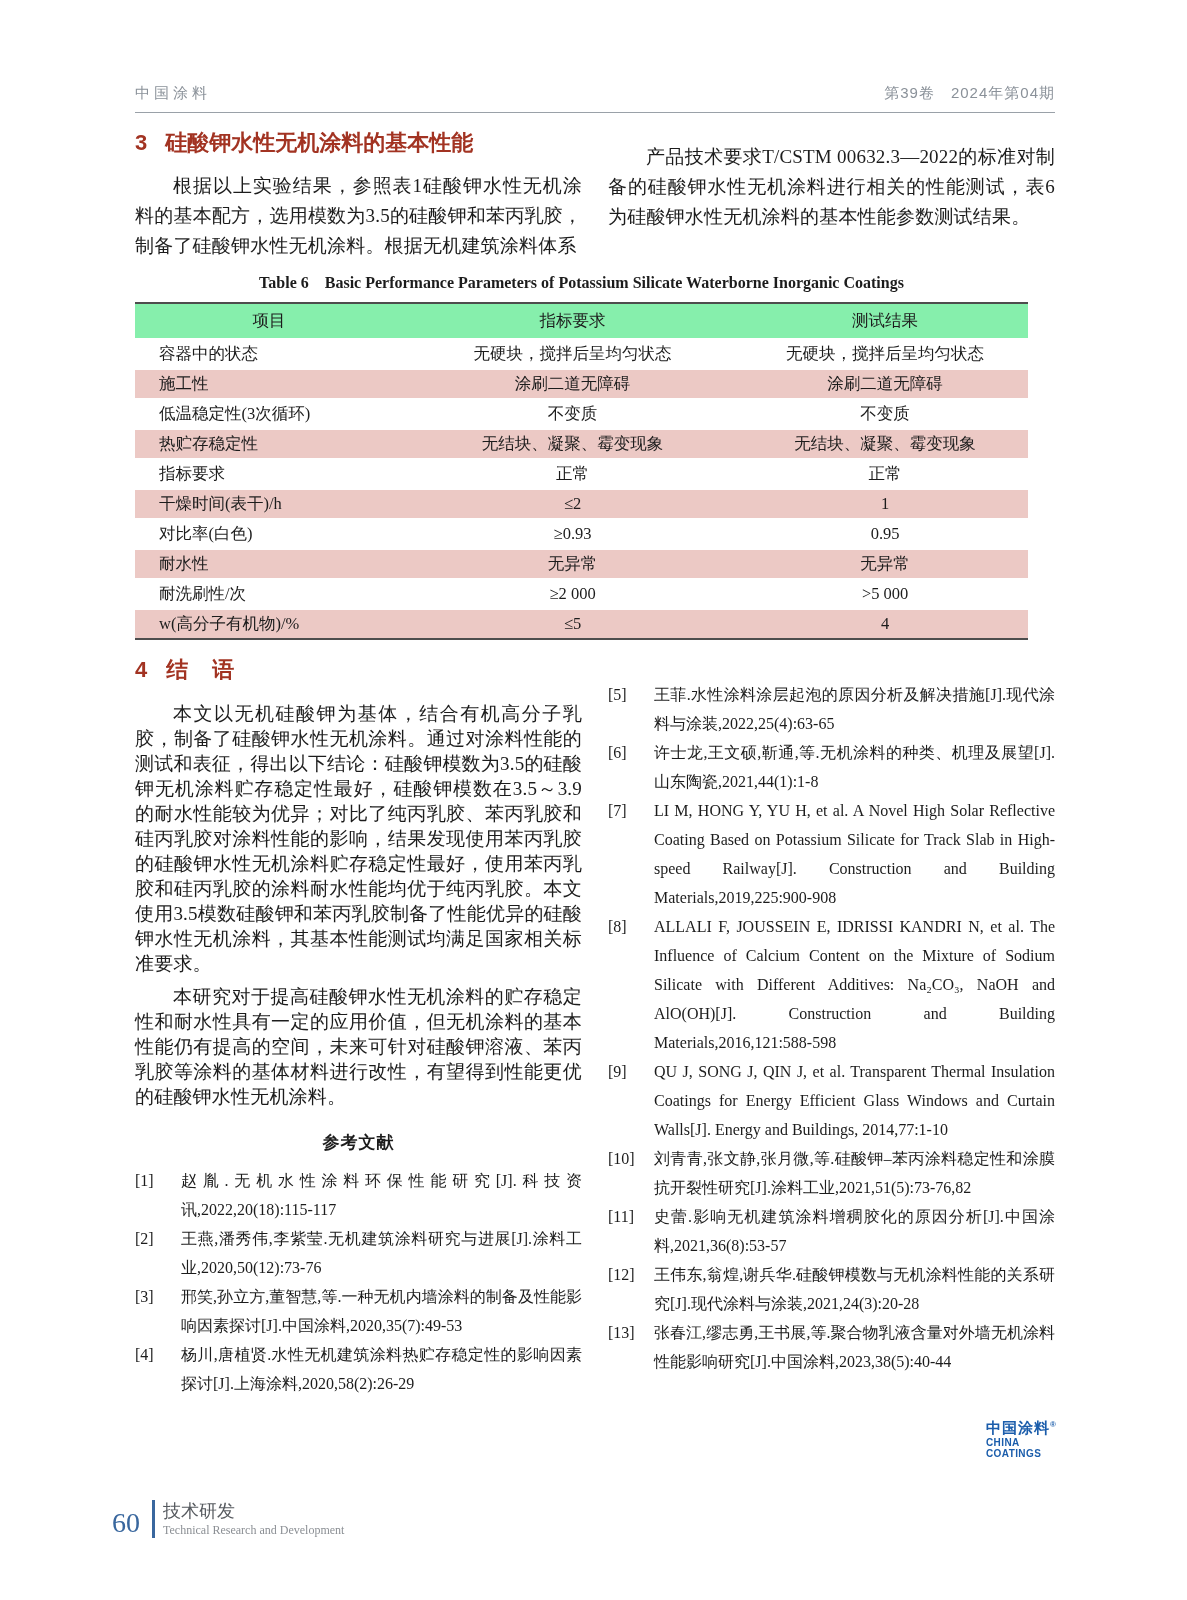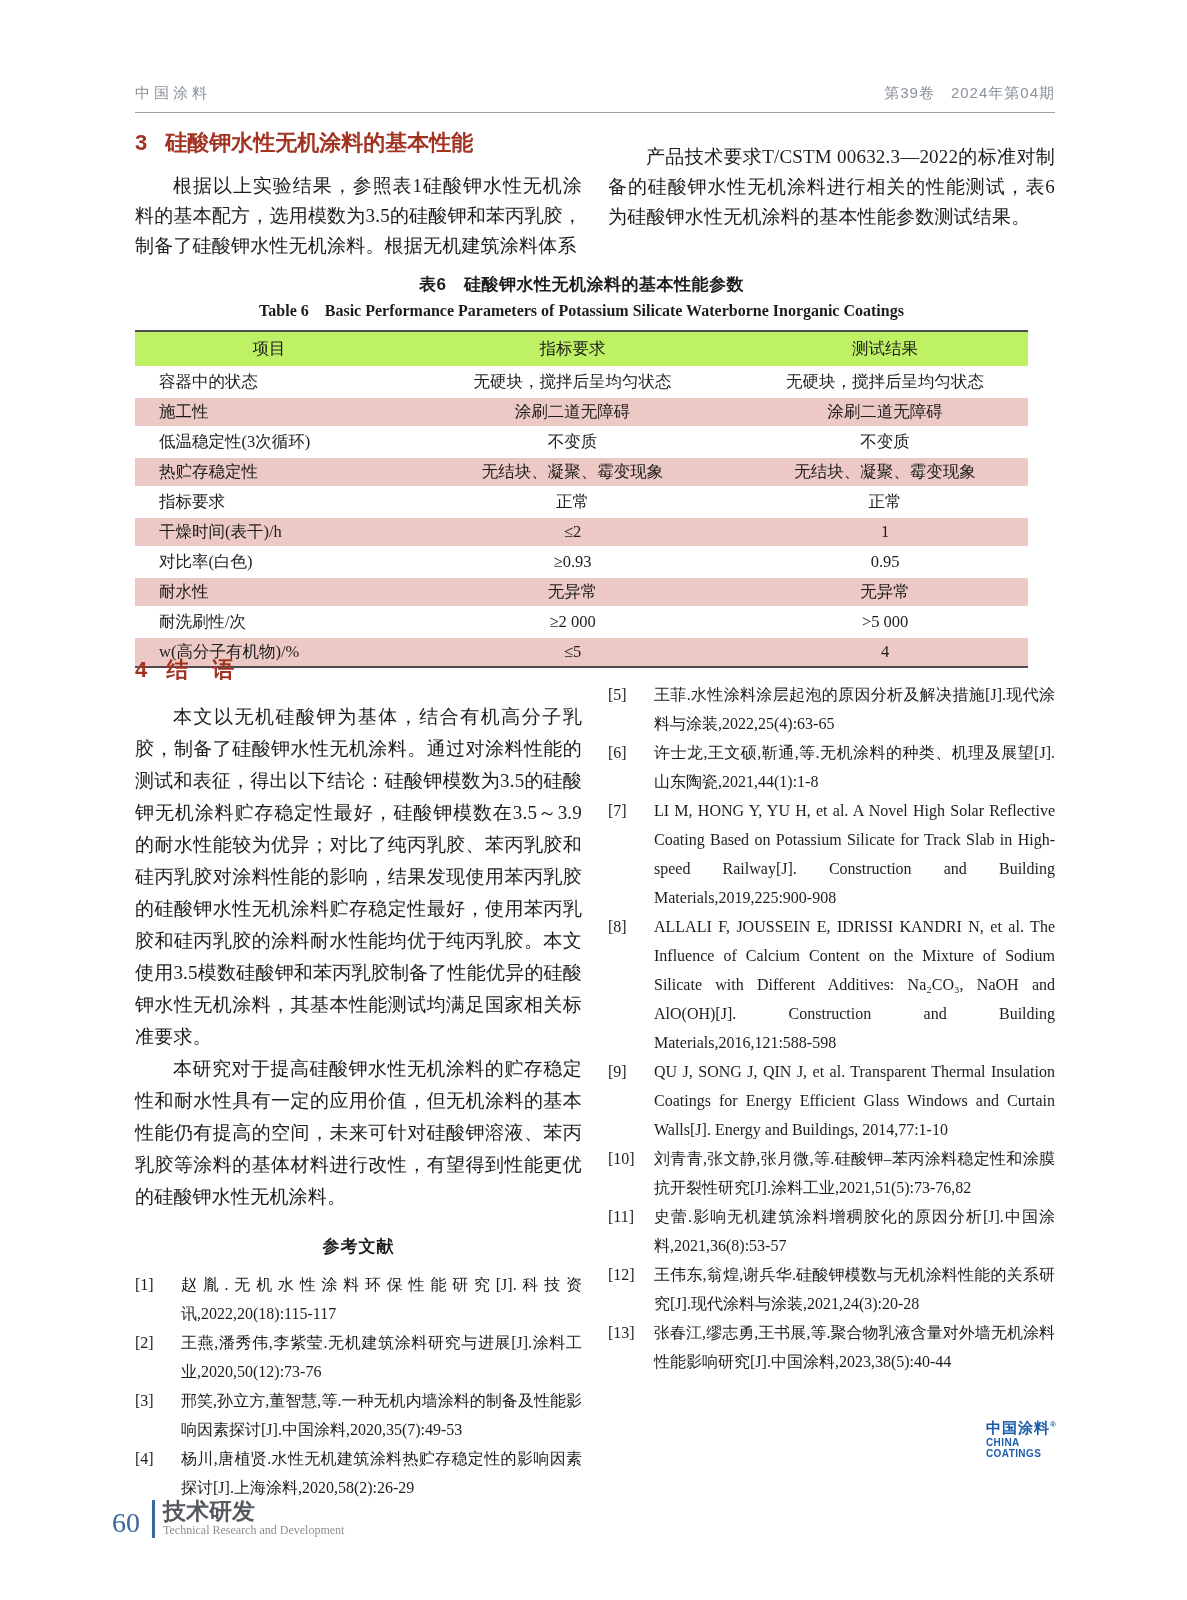--- a/index.html
+++ b/index.html
@@ -32,38 +32,38 @@
     font-weight:bold;font-size:22px;color:#a23322;
     margin:0 0 13px 0;display:flex;align-items:baseline;
   }
   .sec-num{margin-right:18px;}
   .sec4 .sec-title{letter-spacing:1px;margin-bottom:16px;}
   .body-para{
     margin:0;font-size:19px;line-height:30px;
     text-align:justify;text-indent:2em;
     letter-spacing:0.2px;
   }
-  .sec4 .body-para{line-height:32px;}
+  .sec4 .body-para{line-height:25px;margin-top:8px;}
   
   .table-block{position:absolute;top:273px;left:135px;width:893px;}
   .tbl-caption-zh{
     text-align:center;font-family:"Liberation Sans","DejaVu Sans",sans-serif;
     font-weight:bold;font-size:17px;margin:0 0 5px 0;letter-spacing:0.5px;
   }
   .tbl-caption-en{
     text-align:center;font-family:"Liberation Serif","DejaVu Serif",serif;
     font-weight:bold;font-size:16px;margin:0 0 8px 0;
   }
   table.perf{
     width:100%;border-collapse:collapse;
     font-size:16.5px;
     border-top:2px solid #4d4d4d;border-bottom:2px solid #4d4d4d;
   }
   table.perf th{
-    background:#bef264;font-weight:normal;
+    background:#86efac;font-weight:normal;
     height:32px;text-align:center;
     border-bottom:2px solid #ffffff;
   }
   table.perf td{
     height:26px;text-align:center;padding:1px 4px;
     border-bottom:2px solid #ffffff;
   }
   table.perf tbody tr:nth-child(even) td{background:#ecc9c5;}
   table.perf tbody tr:last-child td{border-bottom:none;}
   table.perf td:first-child{text-align:left;padding-left:24px;}
@@ -88,21 +88,21 @@
   
   .footer{position:absolute;top:1500px;left:112px;display:flex;align-items:stretch;}
   .footer-page{
     font-family:"Liberation Serif","DejaVu Serif",serif;
     font-size:28px;color:#39679e;align-self:flex-end;line-height:30px;
   }
   .footer-bar{width:3px;background:#39679e;margin:0 8px 0 12px;}
   .footer-sec{display:flex;flex-direction:column;justify-content:flex-start;}
   .footer-sec-zh{
     font-family:"Liberation Sans","DejaVu Sans",sans-serif;
-    font-weight:bold;font-size:23px;color:#55595e;line-height:22px;
+    font-weight:normal;font-size:18px;color:#55595e;line-height:22px;
   }
   .footer-sec-en{
     font-family:"Liberation Serif","DejaVu Serif",serif;
     font-size:12px;color:#8b8f94;line-height:16px;
   }
 </style>
 </head>
 <body>
 
 <div class="page">
@@ -118,21 +118,20 @@
       <span>硅酸钾水性无机涂料的基本性能</span>
     </h2>
     <p class="body-para">根据以上实验结果，参照表1硅酸钾水性无机涂料的基本配方，选用模数为3.5的硅酸钾和苯丙乳胶，制备了硅酸钾水性无机涂料。根据无机建筑涂料体系</p>
   </div>
 
   <div class="col top-right">
     <p class="body-para">产品技术要求T/CSTM 00632.3—2022的标准对制备的硅酸钾水性无机涂料进行相关的性能测试，表6为硅酸钾水性无机涂料的基本性能参数测试结果。</p>
   </div>
 
   <div class="table-block">
-    <p class="tbl-caption-zh">表6　硅酸钾水性无机涂料的基本性能参数</p>
     <p class="tbl-caption-en">Table 6　Basic Performance Parameters of Potassium Silicate Waterborne Inorganic Coatings</p>
     <table class="perf">
       <thead>
         <tr>
           <th class="c1">项目</th>
           <th class="c2">指标要求</th>
           <th class="c3">测试结果</th>
         </tr>
       </thead>
       <tbody>

